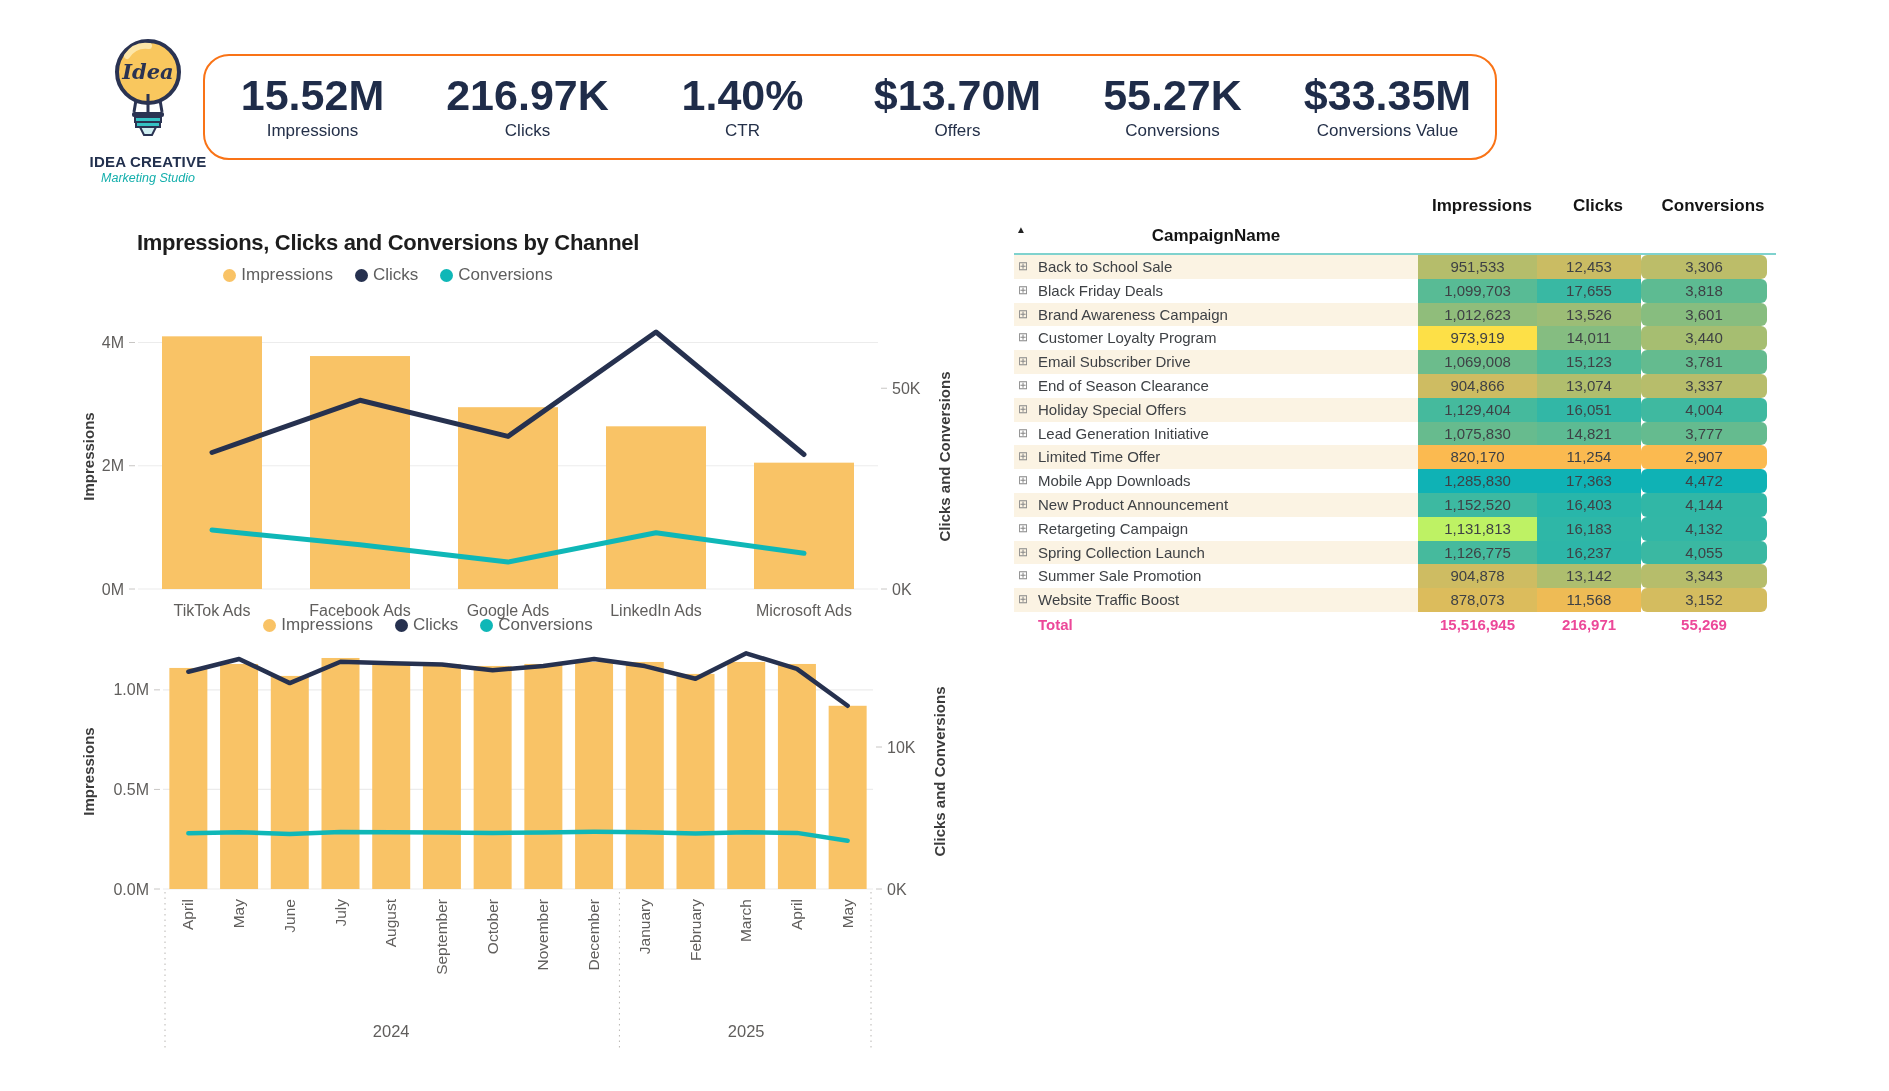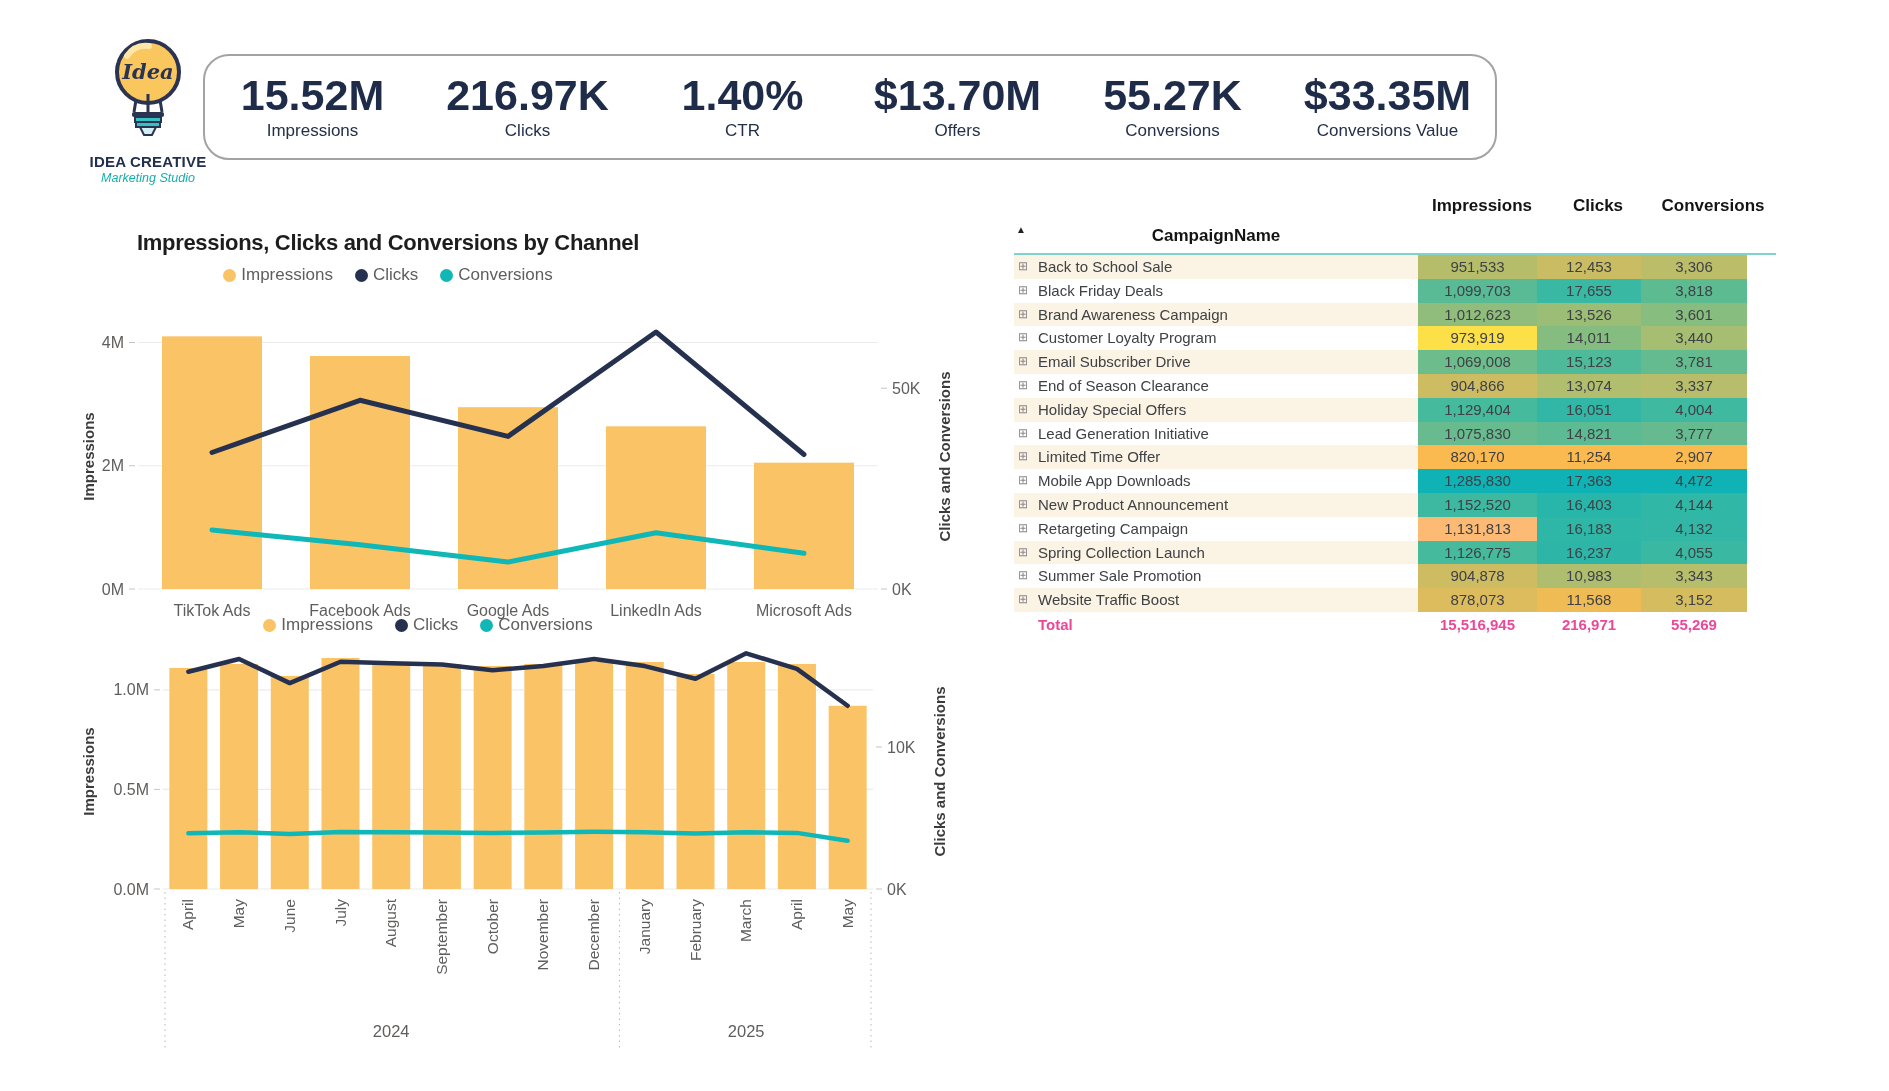--- a/index.html
+++ b/index.html
@@ -6,21 +6,21 @@
   .canvas{position:relative;width:1889px;height:1091px;background:#ffffff;
           font-family:"Liberation Sans",sans-serif;overflow:hidden;}
 
   
   .logo{position:absolute;left:78px;top:34px;width:140px;text-align:center;}
   .logo .brand{margin-top:11px;font-size:15px;font-weight:bold;color:#22304E;letter-spacing:.2px;}
   .logo .tagline{font-size:12.5px;color:#14AFAC;font-style:italic;margin-top:1px;}
 
   
   .kpi-card{position:absolute;left:203px;top:54px;width:1290px;height:102px;
-            border:2px solid #a3a3a3;border-radius:26px;display:flex;align-items:center;}
+            border:2px solid #f97316;border-radius:26px;display:flex;align-items:center;}
   .kpi{flex:1;text-align:center;}
   .kpi .v{font-size:43px;font-weight:bold;color:#1F2C49;line-height:1.05;}
   .kpi .l{font-size:17px;color:#243049;margin-top:3px;}
 
   
   .chart{position:absolute;width:890px;}
   #chart1{left:78px;top:230px;}
   #chart2{left:78px;top:606px;}
   .chart h2{margin:0;text-align:center;font-size:22px;color:#1d1d1d;letter-spacing:-.3px;}
   #chart1 h2,#chart1 .legend{width:620px;}
@@ -34,21 +34,21 @@
   .campaign-table{position:absolute;left:1014px;top:196px;width:762px;font-size:15px;color:#3E4145;}
   .t-head{display:flex;font-weight:bold;font-size:17px;color:#141414;
           padding-bottom:7px;border-bottom:2px solid #7FD2CE;position:relative;}
   .t-sort{position:absolute;left:2px;top:28px;font-size:10px;color:#222;}
   .t-row{display:flex;height:23.8px;align-items:stretch;line-height:23.8px;}
   .c-name{width:404px;display:flex;align-items:center;gap:8px;padding-left:4px;box-sizing:border-box;}
   .c-name .exp{color:#8a8a8a;font-size:12px;width:12px;}
   .t-row:nth-child(even) .c-name{background:#FBF3E3;}
   .c-num{width:119px;text-align:center;}
   .c-num.clicks{width:104px;}
-  .c-num.conv{width:106px;}
+  .c-num.conv{width:126px;border-radius:6px;}
   .h-name{width:404px;text-align:center;margin-top:30px;}
   .h-num{width:128px;text-align:center;}
   .h-num.clicks{width:104px;}
   .h-num.conv{width:126px;}
   .t-total{display:flex;height:26px;line-height:26px;font-weight:bold;color:#ec4899;}
   .t-total .c-name{background:#fff !important;padding-left:24px;}
 </style>
 </head>
 <body>
 
@@ -317,40 +317,40 @@
         </div>
         <div class="c-num " style="background:rgb(61,185,161)">1,152,520</div>
         <div class="c-num clicks" style="background:rgb(40,182,170)">16,403</div>
         <div class="c-num conv" style="background:rgb(49,183,166)">4,144</div>
       </div>
       <div class="t-row">
     <div class="c-name">
       <span class="exp">⊞</span>
       <span>Retargeting Campaign</span>
         </div>
-        <div class="c-num " style="background:#fdba74">1,131,813</div>
+        <div class="c-num " style="background:#bef264">1,131,813</div>
         <div class="c-num clicks" style="background:rgb(46,183,167)">16,183</div>
         <div class="c-num conv" style="background:rgb(50,183,166)">4,132</div>
       </div>
       <div class="t-row">
     <div class="c-name">
       <span class="exp">⊞</span>
       <span>Spring Collection Launch</span>
         </div>
         <div class="c-num " style="background:rgb(70,186,157)">1,126,775</div>
         <div class="c-num clicks" style="background:rgb(45,182,168)">16,237</div>
         <div class="c-num conv" style="background:rgb(58,184,162)">4,055</div>
       </div>
       <div class="t-row">
     <div class="c-name">
       <span class="exp">⊞</span>
       <span>Summer Sale Promotion</span>
         </div>
         <div class="c-num " style="background:rgb(206,188,98)">904,878</div>
-        <div class="c-num clicks" style="background:rgb(174,190,110)">10,983</div>
+        <div class="c-num clicks" style="background:rgb(174,190,110)">13,142</div>
         <div class="c-num conv" style="background:rgb(182,189,107)">3,343</div>
       </div>
       <div class="t-row">
     <div class="c-name">
       <span class="exp">⊞</span>
       <span>Website Traffic Boost</span>
         </div>
         <div class="c-num " style="background:rgb(220,188,92)">878,073</div>
         <div class="c-num clicks" style="background:rgb(238,187,85)">11,568</div>
         <div class="c-num conv" style="background:rgb(212,188,95)">3,152</div>

